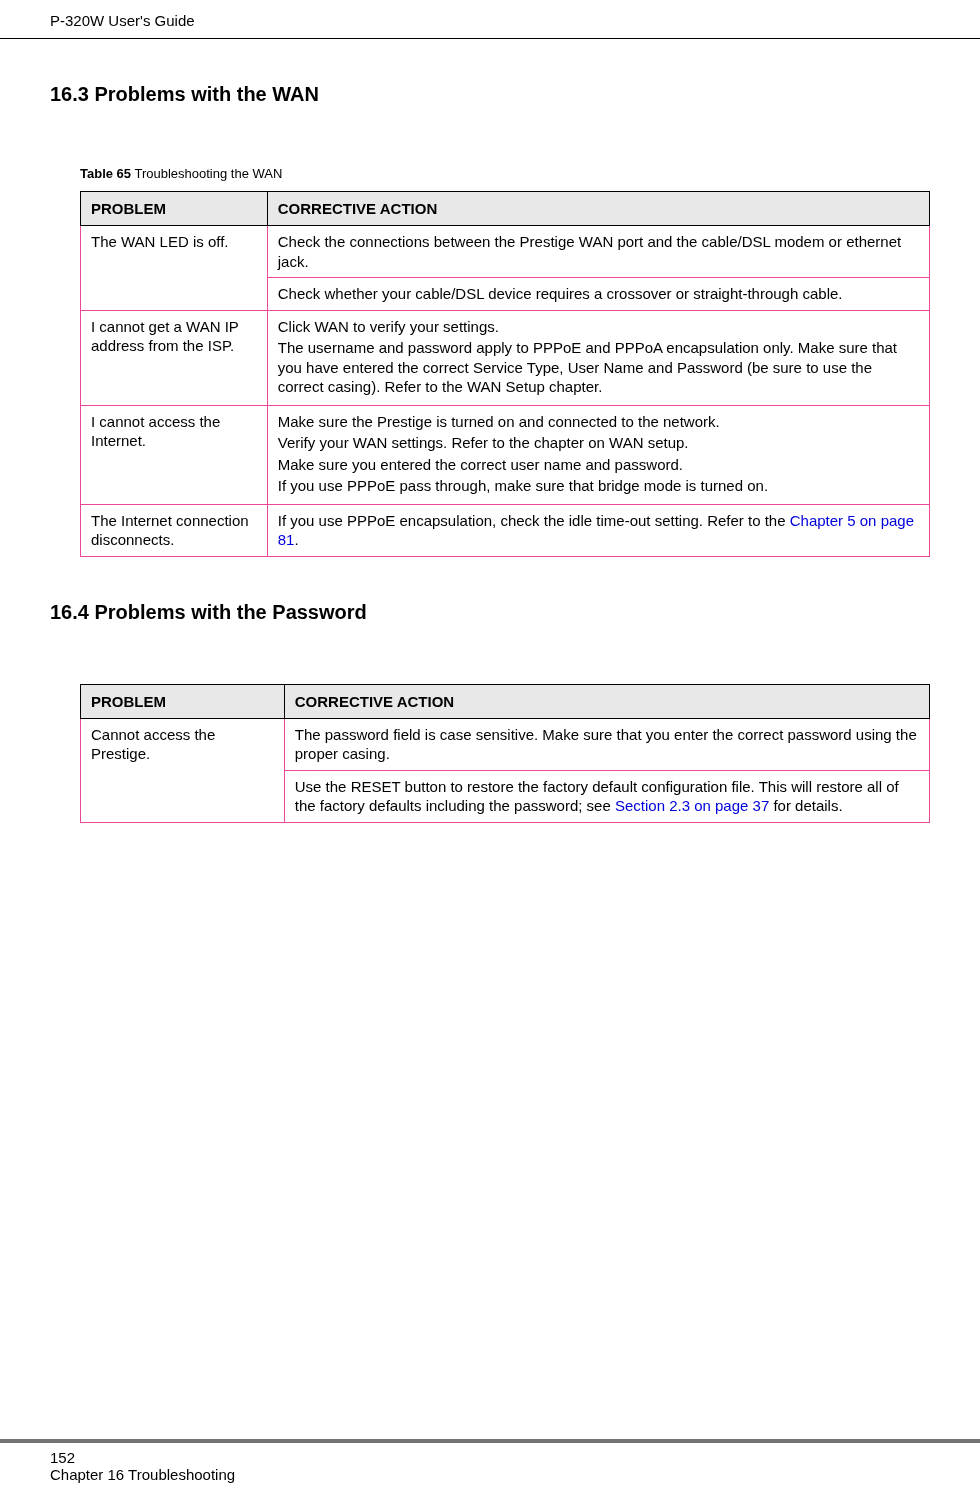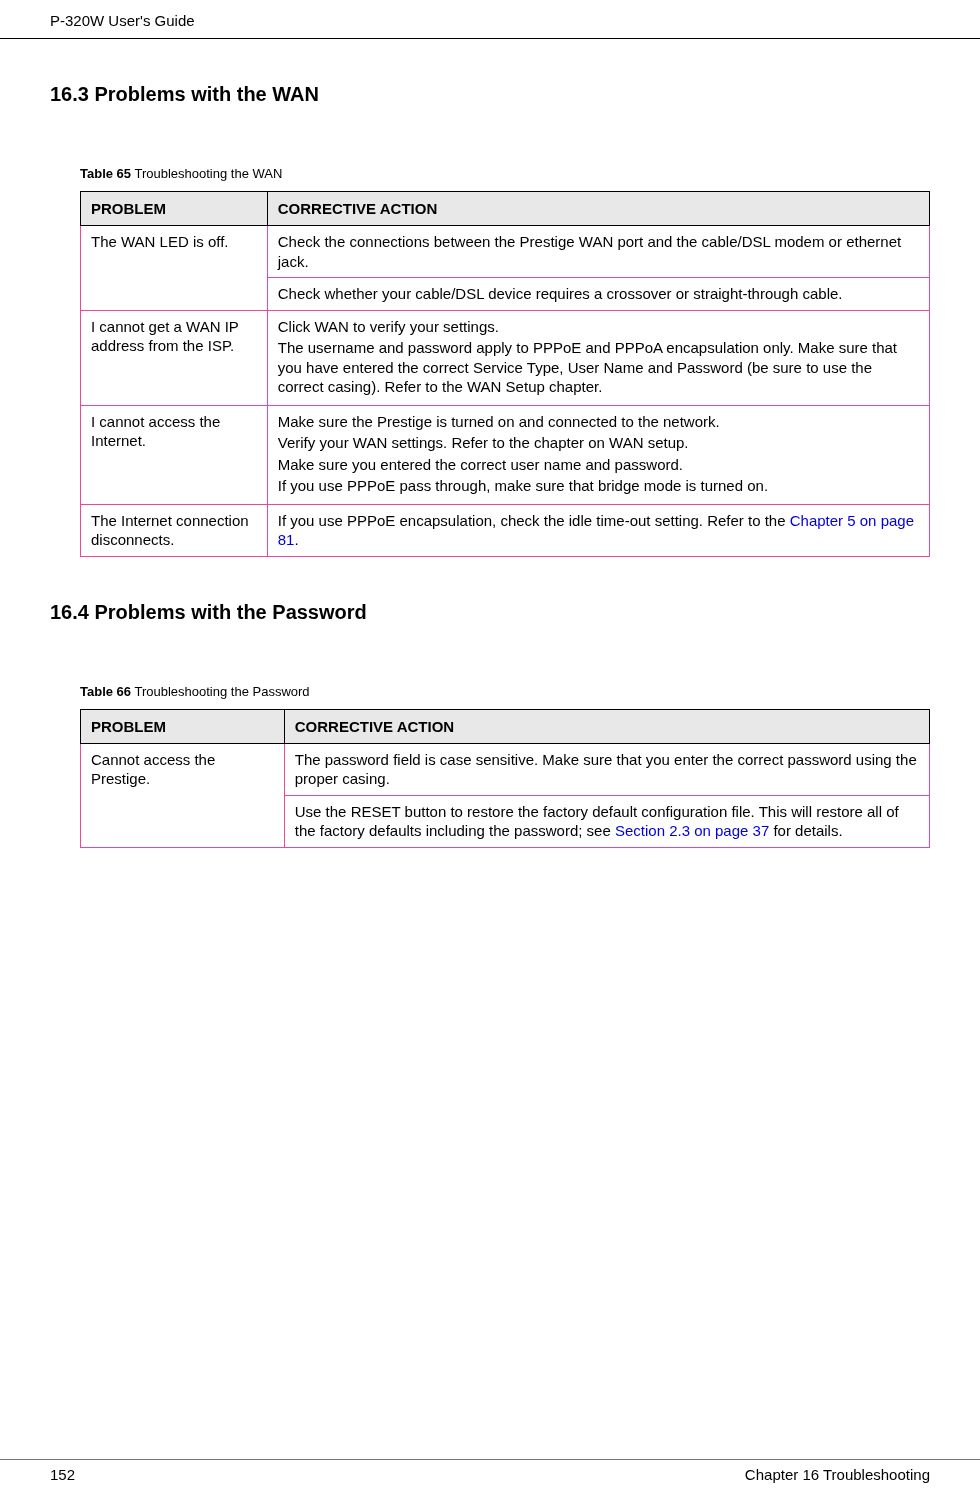--- a/index.html
+++ b/index.html
@@ -73,29 +73,30 @@
     .col-action2 {
       width: 76%;
     }
     .link {
       color: #0000dd;
     }
     .bold-inline {
       font-weight: normal;
     }
     .footer-bar {
-      border-top: 1px solid #737373;
+      border-top: 4px solid #737373;
       padding: 6px 50px 0 50px;
       position: absolute;
       bottom: 20px;
       left: 0;
       right: 0;
       display: flex;
       justify-content: space-between;
       font-size: 15px;
+      flex-direction: column;
     }
     .multi-para p {
       margin-bottom: 2px;
     }
   </style>
 </head>
 <body>
 
 <div class="header-bar">
   <span class="header-text">P-320W User's Guide</span>
@@ -142,23 +143,20 @@
       </tr>
       <tr>
         <td>The Internet connection disconnects.</td>
         <td><span>If you use PPPoE encapsulation, check the idle time-out setting. Refer to the </span><span class="link">Chapter 5 on page 81</span><span>.</span></td>
       </tr>
     </tbody>
   </table>
 
   <h1 class="section-heading">16.4  Problems with the Password</h1>
 
-  <p class="table-caption">
-    <span class="bold">Table 66</span><span>   Troubleshooting the Password</span>
-  </p>
 
   <table>
     <thead>
       <tr>
         <th class="col-problem2">PROBLEM</th>
         <th class="col-action2">CORRECTIVE ACTION</th>
       </tr>
     </thead>
     <tbody>
       <tr>

